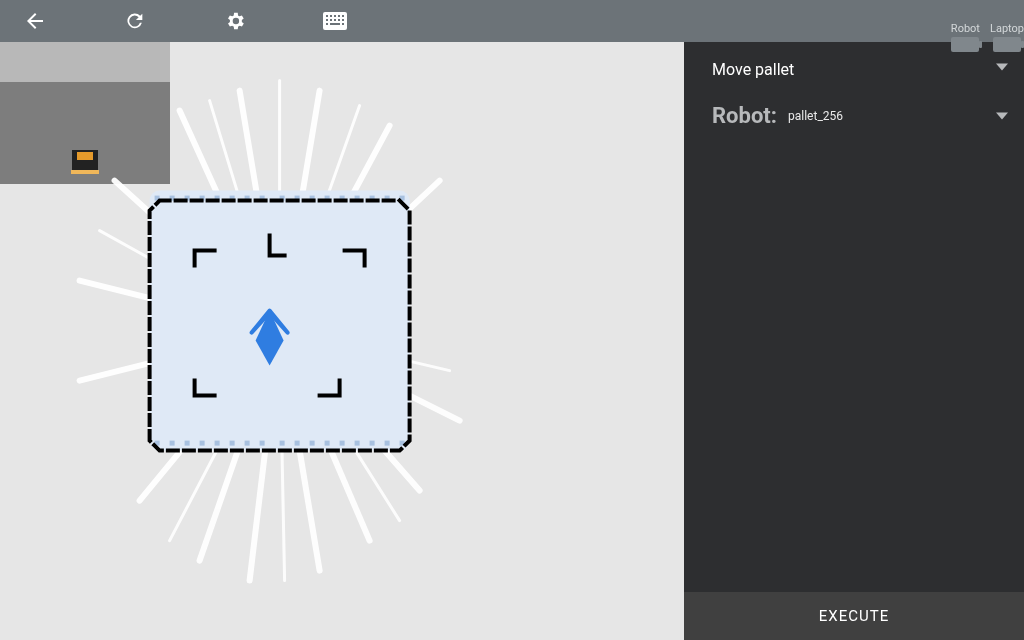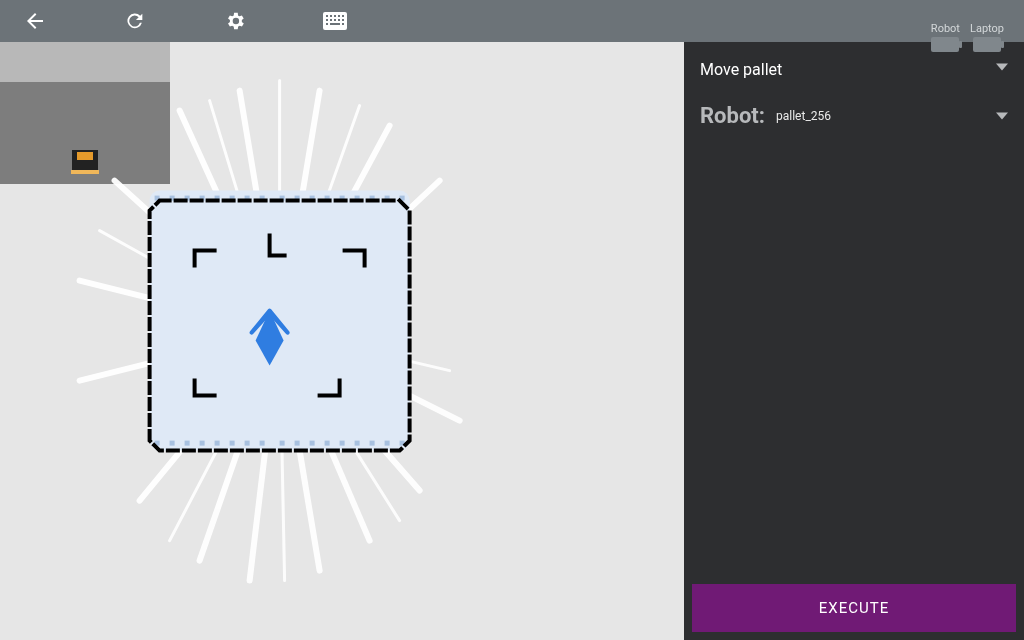--- a/index.html
+++ b/index.html
@@ -1,40 +1,40 @@
 <!DOCTYPE html>
 <html><head>
 <meta charset="utf-8">
 <style>
   * { box-sizing: border-box; margin: 0; padding: 0; }
   html, body { width: 1024px; height: 640px; overflow: hidden; font-family: Roboto, "Helvetica Neue", Arial, sans-serif; background: #e6e6e6; }
   .app { width: 1024px; height: 640px; display: flex; flex-direction: column; }
   .topbar { height: 42px; background: #6c7378; display: flex; align-items: center; color: #fff; padding: 0 14px; position: relative; }
   .topbar .icon-btn { width: 42px; height: 42px; display: flex; align-items: center; justify-content: center; cursor: pointer; }
   .topbar .spacer { width: 58px; }
-  .battery-group { position: absolute; right: 20px; top: 0; height: 56px; display: flex; align-items: flex-end; gap: 10px; padding-bottom: 4px;}
+  .battery-group { position: absolute; right: 0; top: 0; height: 56px; display: flex; align-items: flex-end; gap: 10px; padding-bottom: 4px;}
   .battery { display: flex; flex-direction: column; align-items: center; font-size: 11px; color: #d3d7d9; gap: 2px;}
   .battery .batbox { width: 28px; height: 15px; background: #80878c; border-radius: 2px; position: relative;}
   .battery .batbox::after { content: ""; position: absolute; right: -3px; top: 4px; width: 3px; height: 7px; background: #80878c; border-radius: 1px;}
   .content { flex: 1; display: flex; min-height: 0; }
   .map-area { flex: 1; position: relative; background: #e6e6e6; overflow: hidden; }
   .camera-thumb { position: absolute; top: 0; left: 0; width: 170px; height: 142px; background: linear-gradient(#b8b8b8 0 28%, #7d7d7d 28% 100%); display:flex; align-items:center; justify-content:center;}
   .camera-thumb .robot { position: absolute; bottom: 14px; width: 26px; height: 20px; background: #222; display:flex; align-items:center; justify-content:center;}
   .camera-thumb .robot::before { content:""; position:absolute; top:2px; width:16px; height:8px; background:#e59a2b; }
   .camera-thumb .robot::after { content:""; position:absolute; bottom:-4px; width:28px; height:4px; background:#f0b75a; }
   .map-svg { position:absolute; left:50%; top:50%; transform:translate(-62%,-52%); }
   .sidebar { width: 340px; background: #2d2e30; color: #e7e8ea; display:flex; flex-direction:column; }
-  .side-row { display:flex; align-items:center; padding: 12px 16px; font-size: 16px; position:relative; }
+  .side-row { display:flex; align-items:center; padding: 12px 28px; font-size: 16px; position:relative; }
   .side-row.task { font-size: 16px; color:#fff; padding-top:18px; }
   .side-row .label { font-size: 22px; font-weight:700; color:#b7b9bb; width: 70px; }
   .side-row .value { font-size: 12px; color:#eaeaea; flex:1; padding-left: 6px;}
   .side-row .task-title { flex:1; color:#fff; }
   .chev { width:0; height:0; border-left:6px solid transparent; border-right:6px solid transparent; border-top:7px solid #b7b9bb; position:absolute; right:16px; top:50%; transform:translateY(-50%);}
   .side-fill { flex:1; }
-  .execute-btn { margin: 8px; height: 48px; background:#701a75; color:#fff; font-size:15px; letter-spacing:1px; display:flex; align-items:center; justify-content:center; cursor:pointer; }
+  .execute-btn { height: 48px; background:#404040; color:#fff; font-size:15px; letter-spacing:1px; display:flex; align-items:center; justify-content:center; cursor:pointer; }
   svg { display:block; }
 </style>
 </head>
 <body>
 
 <div class="app">
   <div class="topbar">
     <div class="icon-btn">
       <svg width="24" height="24" viewBox="0 0 24 24">
           <path d="M20 11H7.8l5.6-5.6L12 4l-8 8 8 8 1.4-1.4L7.8 13H20z" fill="#fff"></path>

